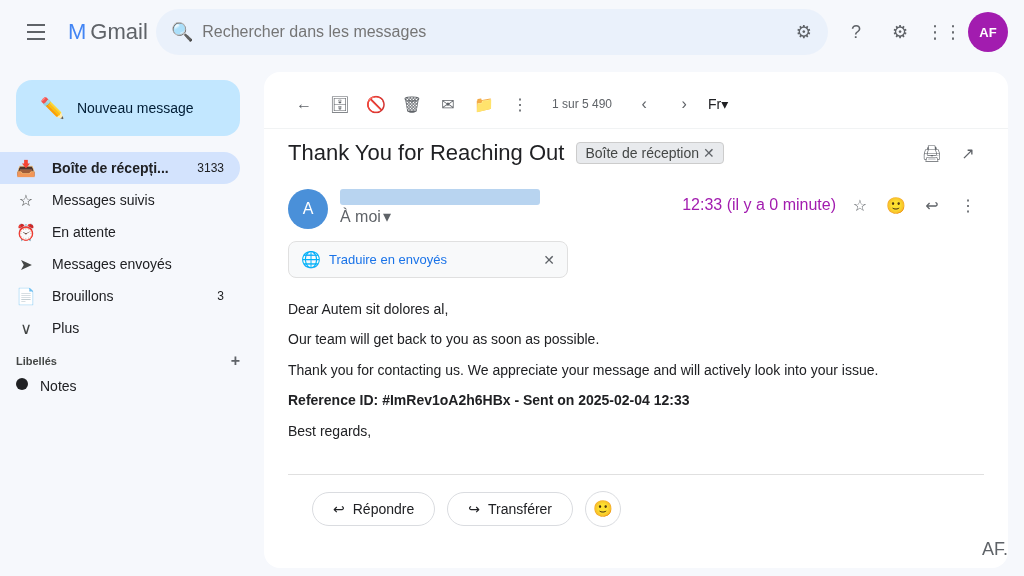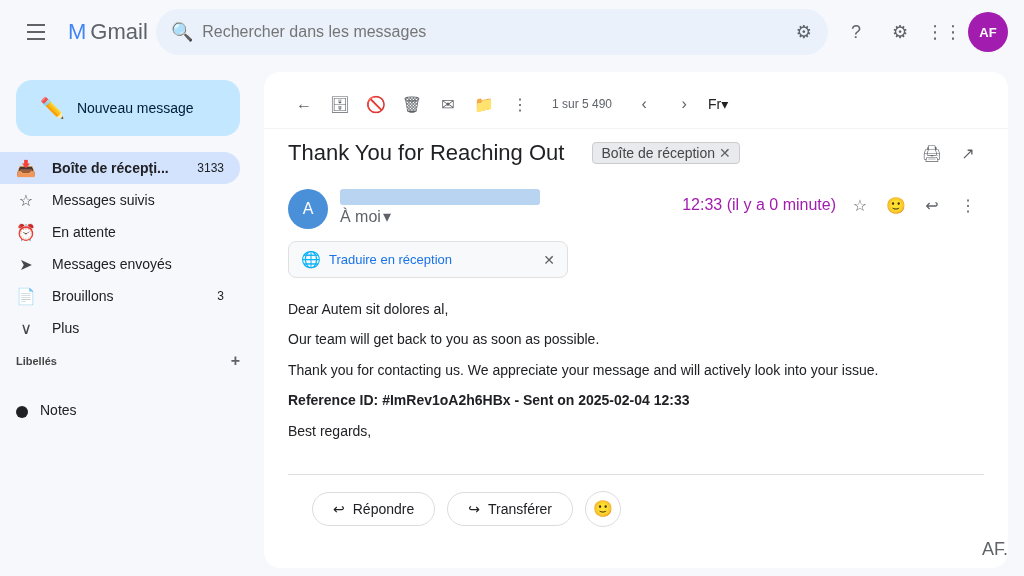--- a/index.html
+++ b/index.html
@@ -33,21 +33,21 @@
 
     .sidebar-item { display: flex; align-items: center; padding: 4px 16px; height: 32px; border-radius: 0 16px 16px 0; cursor: pointer; margin-right: 16px; font-size: 14px; color: #202124; gap: 16px; }
     .sidebar-item.active { background: #d3e3fd; font-weight: 600; }
     .sidebar-item .item-icon { width: 20px; text-align: center; color: #444746; font-size: 16px; }
     .sidebar-item .item-label { flex: 1; }
     .sidebar-item .item-count { color: #202124; font-size: 12px; font-weight: 500; }
 
     .sidebar-section { padding: 8px 16px 4px; font-size: 11px; font-weight: 600; color: #444746; display: flex; align-items: center; justify-content: space-between; }
     .sidebar-section .add-btn { cursor: pointer; font-size: 16px; color: #5f6368; }
 
-    .label-item { display: flex; align-items: flex-end; padding: 4px 16px; height: 32px; cursor: pointer; gap: 12px; border-radius: 0 16px 16px 0; margin-right: 16px; margin-top: 16px; }
+    .label-item { display: flex; align-items: flex-start; padding: 4px 16px; height: 32px; cursor: pointer; gap: 12px; border-radius: 0 16px 16px 0; margin-right: 16px; }
     .label-dot { width: 12px; height: 12px; border-radius: 50%; background: #202124; }
 
     
     .content { flex: 1; background: #fff; border-radius: 16px; margin: 8px 16px 8px 8px; overflow: hidden; display: flex; flex-direction: column; }
 
     
     .thread-header { padding: 16px 24px 8px; display: flex; align-items: center; gap: 8px; border-bottom: 1px solid #f1f3f4; }
     .thread-nav { display: flex; align-items: center; gap: 4px; }
     .nav-btn { width: 32px; height: 32px; border-radius: 50%; border: none; background: transparent; cursor: pointer; display: flex; align-items: center; justify-content: center; color: #5f6368; font-size: 16px; }
     .thread-nav-count { font-size: 12px; color: #5f6368; margin: 0 8px; }
@@ -173,21 +173,21 @@
         <button class="nav-btn">⋮</button>
       </div>
       <span class="thread-nav-count">1 sur 5 490</span>
       <button class="nav-btn">‹</button>
       <button class="nav-btn">›</button>
       <div style="margin-left:0;">Fr▾</div>
     </div>
 
     <div class="email-body">
 
-      <div style="display:flex;align-items:center;gap:28px;padding:8px 0 4px;">
+      <div style="display:flex;align-items:center;gap:12px;padding:8px 0 4px;">
         <span class="email-subject">Thank You for Reaching Out</span>
         <div class="badge">
           <span>Boîte de réception</span>
           <span class="close-x">✕</span>
         </div>
         <div style="margin-left:auto;display:flex;gap:4px;">
           <button class="nav-btn">🖨</button>
           <button class="nav-btn">↗</button>
         </div>
       </div>
@@ -210,21 +210,21 @@
               <button class="nav-btn">☆</button>
               <button class="nav-btn">🙂</button>
               <button class="nav-btn">↩</button>
               <button class="nav-btn">⋮</button>
             </div>
           </div>
         </div>
 
         <div class="translate-bar">
           <span class="translate-icon">🌐</span>
-          <span class="translate-text">Traduire en réception</span>
+          <span class="translate-text">Traduire en envoyés</span>
           <span class="translate-close">✕</span>
         </div>
 
         <div class="email-text">
           <p>Dear Autem sit dolores al,</p>
           <p>Our team will get back to you as soon as possible.</p>
           <p>Thank you for contacting us. We appreciate your message and will actively look into your issue.</p>
           <p class="ref-id">Reference ID: #ImRev1oA2h6HBx - Sent on 2025-02-04 12:33</p>
           <p>Best regards,</p>
         </div>

